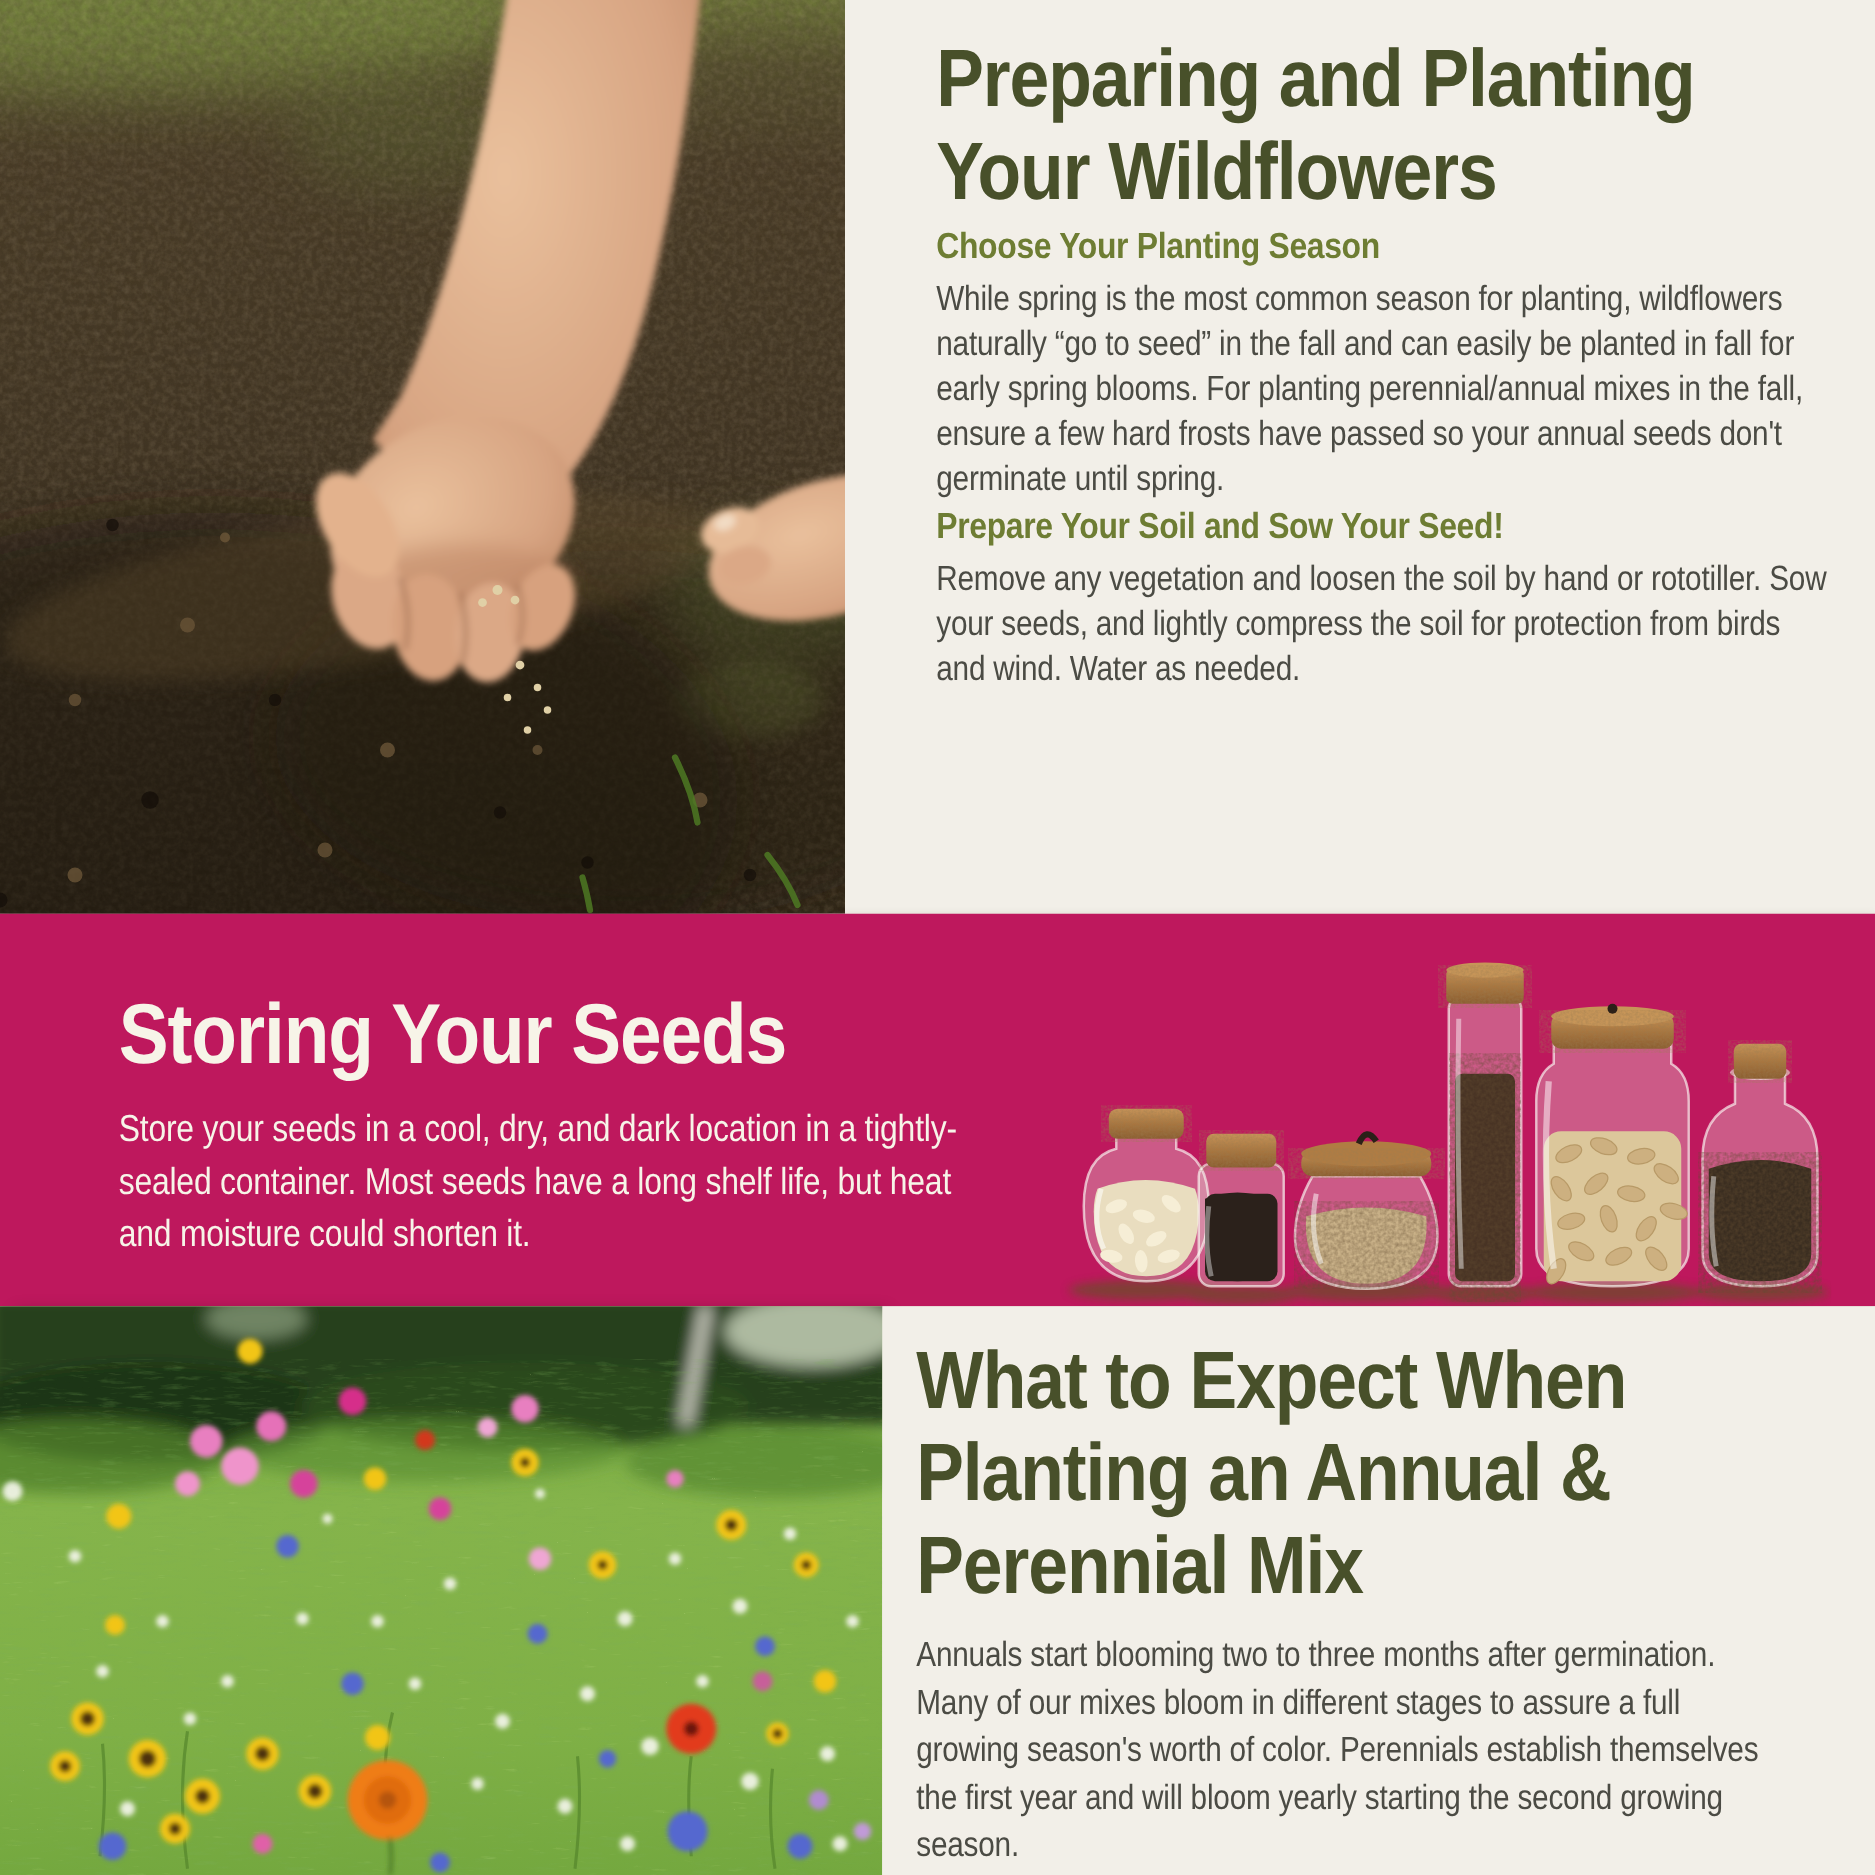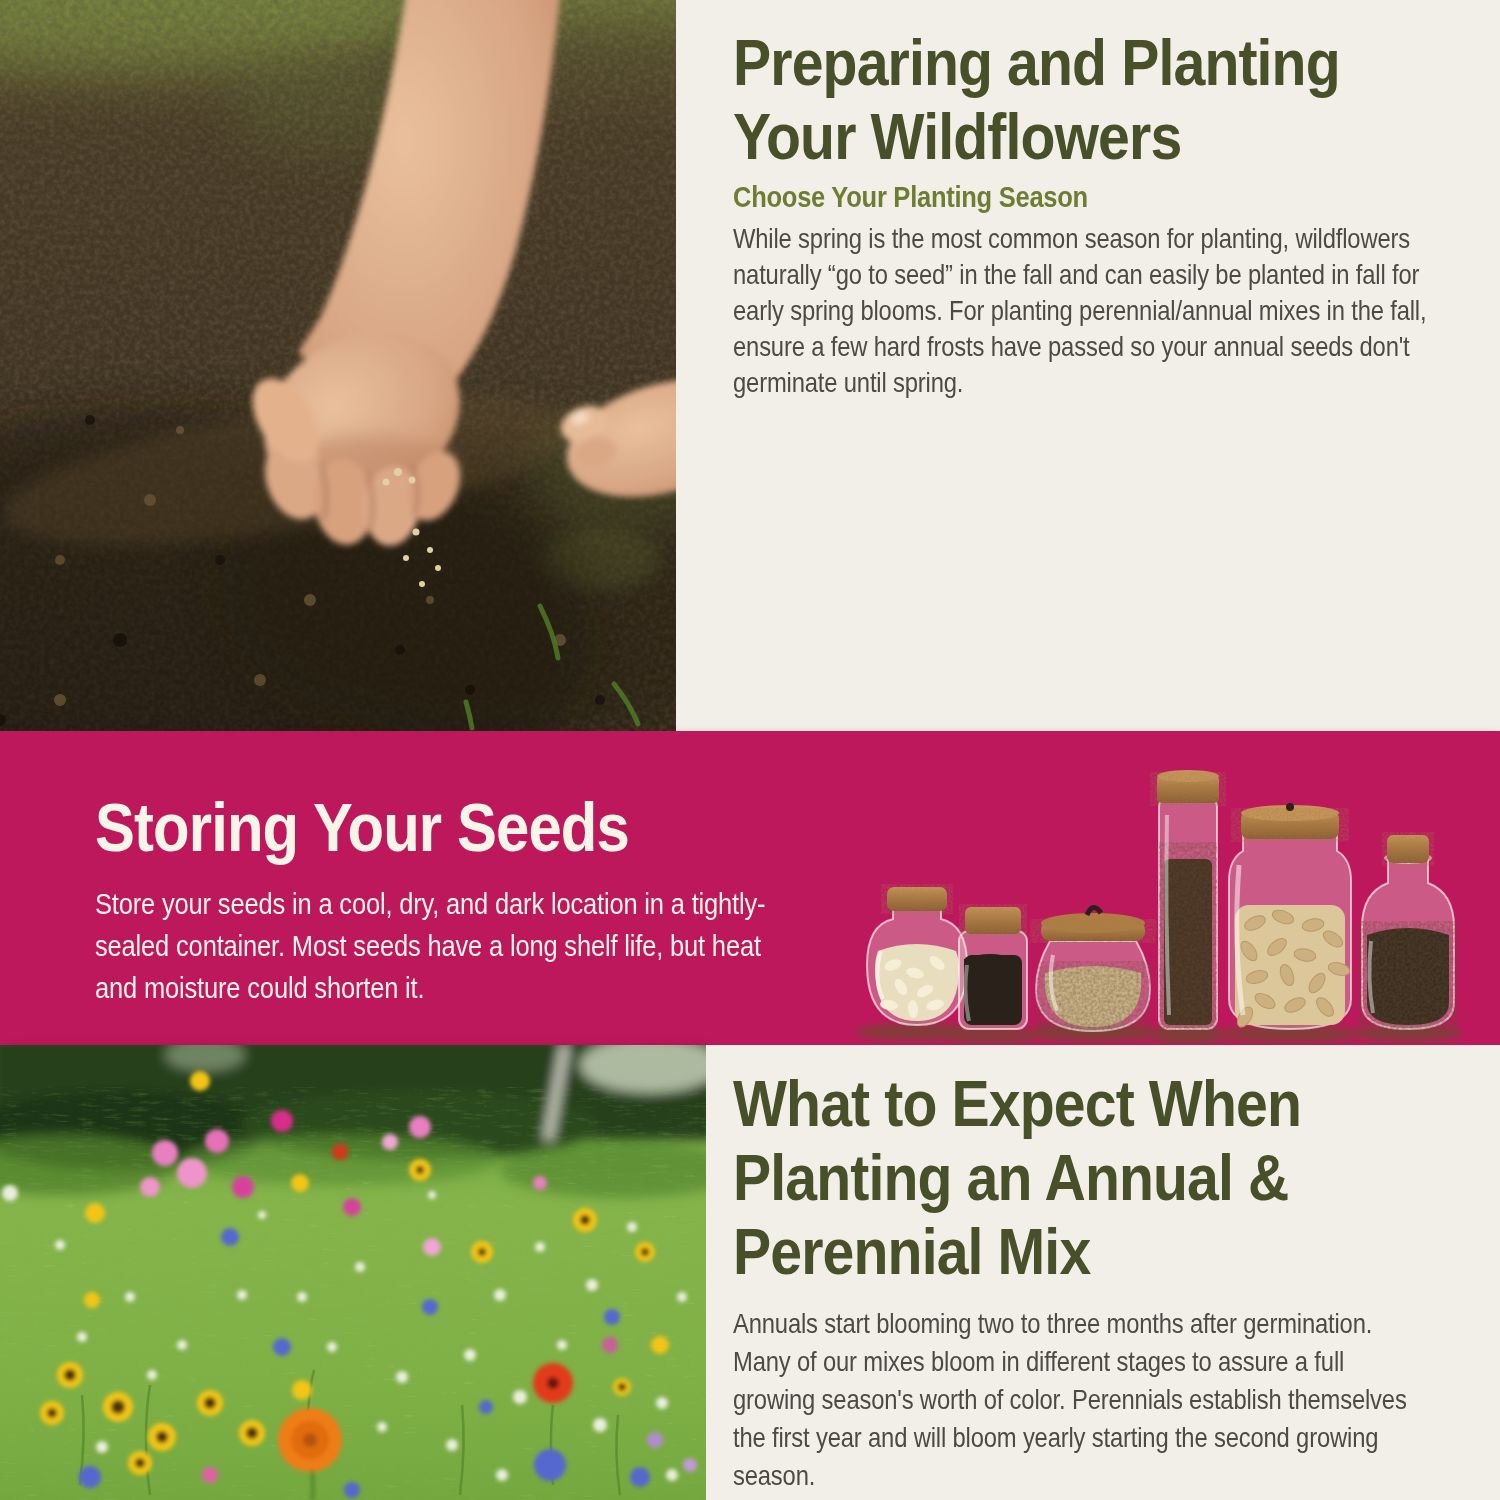--- a/index.html
+++ b/index.html
@@ -10,21 +10,21 @@
   }
   
   .photo{position:absolute;overflow:hidden;}
   #photo-soil{left:0;top:0;width:676px;height:731px;}
   #photo-meadow{left:0;top:1045px;width:706px;height:455px;box-shadow:8px 0 12px -4px rgba(0,0,0,.25);}
   .photo svg{display:block;}
 
   
   #panel-top{
     position:absolute;left:676px;top:0;width:824px;height:902px;
-    background:#f2efe8;box-sizing:border-box;padding:26px 0 0 57px;
+    background:#f2efe8;box-sizing:border-box;padding:26px 0 0 73px;
   }
   h1,h2{
     margin:0;color:#48502a;font-weight:bold;
     font-size:65px;line-height:74px;letter-spacing:-1px;
     transform:scaleX(.88);transform-origin:0 0;width:780px;
   }
   .subhead{
     color:#6e7d33;font-weight:bold;font-size:29px;line-height:34px;
     letter-spacing:-.3px;margin:0;
     transform:scaleX(.88);transform-origin:0 0;width:845px;
@@ -166,20 +166,24 @@
           <path d="M466,702 q4,14 6,26"></path>
       </g>
     </svg>
   </div>
 
   <div id="panel-top">
     <h1>Preparing and Planting Your Wildflowers</h1>
     <div class="section">
       <p class="subhead">Choose Your Planting Season</p>
       <p class="body-text">While spring is the most common season for planting, wildflowers naturally “go to seed” in the fall and can easily be planted in fall for early spring blooms. For planting perennial/annual mixes in the fall, ensure a few hard frosts have passed so your annual seeds don't germinate until spring.</p>
+    </div>
+    <div class="section">
+      <p class="subhead">Prepare Your Soil and Sow Your Seed!</p>
+      <p class="body-text">Remove any vegetation and loosen the soil by hand or rototiller. Sow your seeds, and lightly compress the soil for protection from birds and wind. Water as needed.</p>
     </div>
   </div>
 
   <div id="band">
     <div id="band-inner">
       <h2>Storing Your Seeds</h2>
       <p class="body-text">Store your seeds in a cool, dry, and dark location in a tightly-sealed container. Most seeds have a long shelf life, but heat and moisture could shorten it.</p>
     </div>
     <div id="jars">
       <svg width="620" height="290" viewBox="0 0 620 290">

